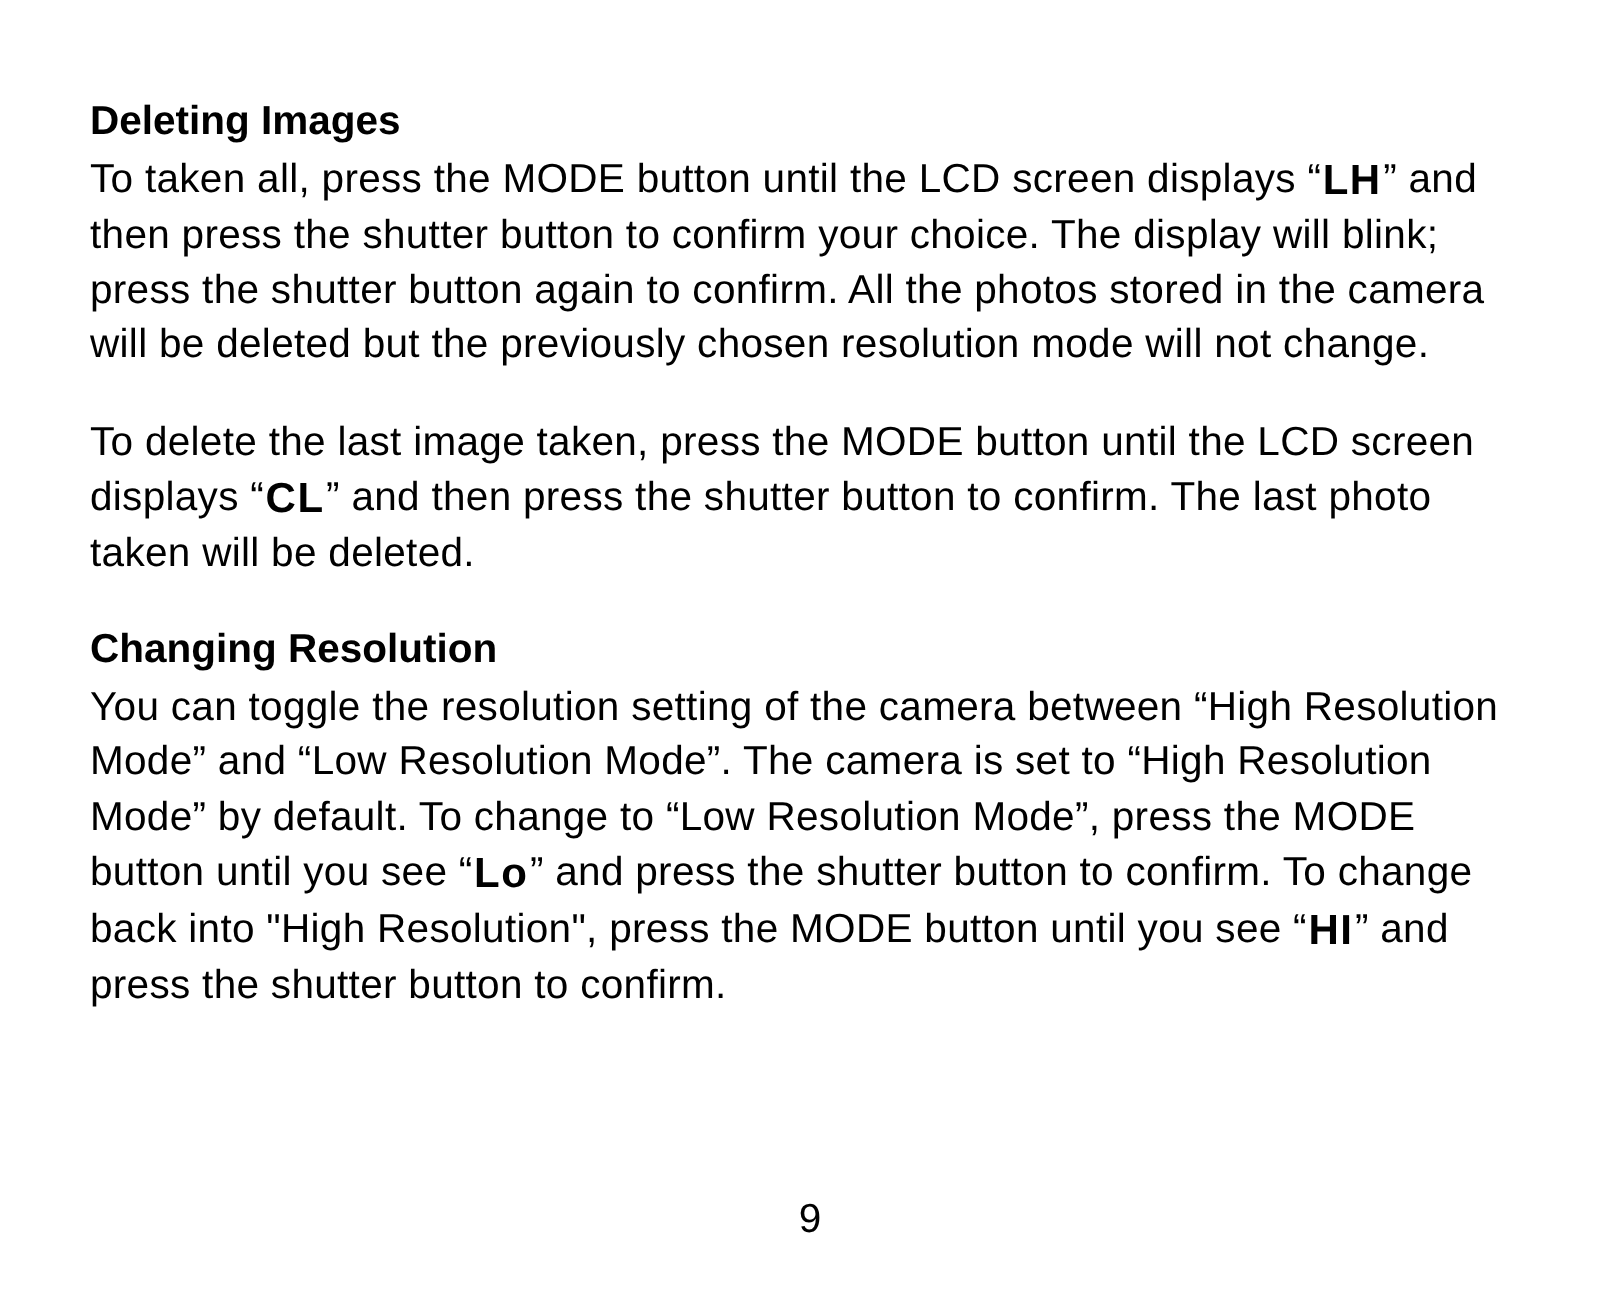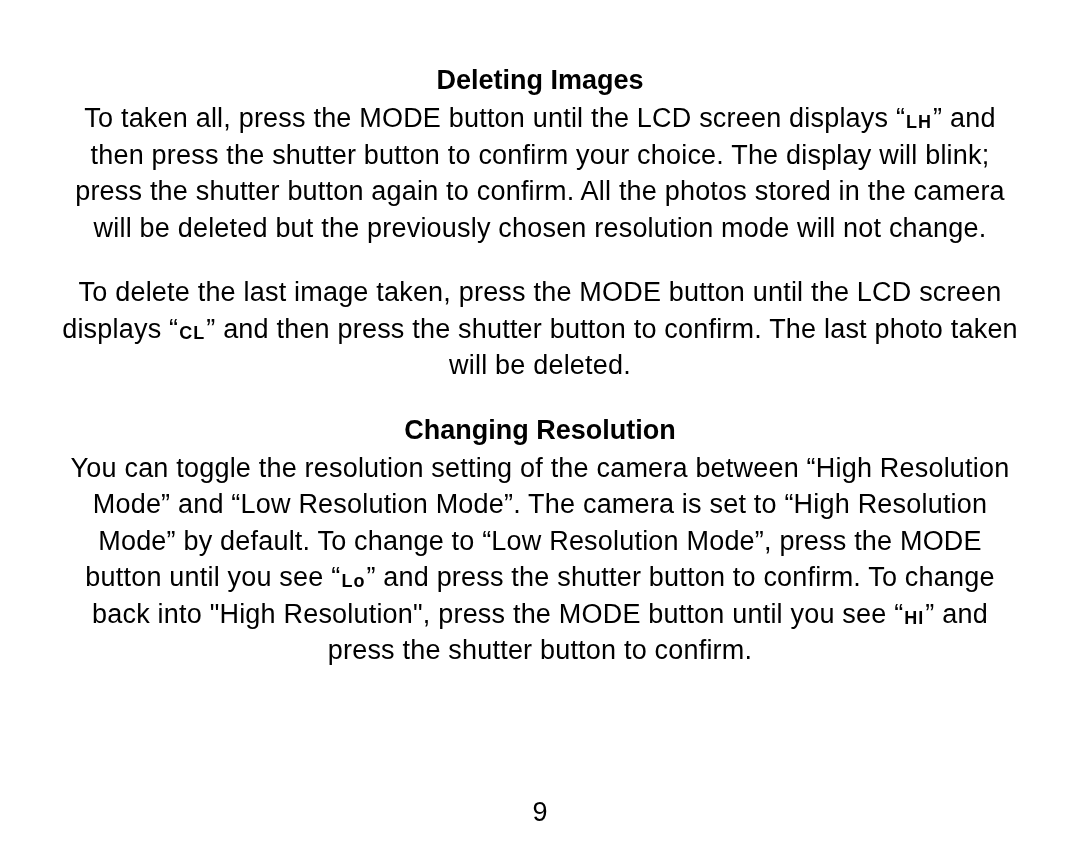--- a/index.html
+++ b/index.html
@@ -1,15 +1,15 @@
 <!DOCTYPE html>
 <html><head>
 <meta charset="utf-8">
 <style>
-  * { margin: 0; padding: 0; box-sizing: border-box; text-align: center; }
+  * { margin: 0; padding: 0; box-sizing: border-box; }
   html, body { width: 1080px; height: 864px; background: #ffffff; }
   body {
     font-family: Arial, Helvetica, sans-serif;
     color: #000000;
     padding: 62px 60px 0 60px;
     position: relative;
   }
   .section-heading {
     font-weight: bold;
     font-size: 27px;
@@ -20,21 +20,21 @@
     font-size: 27px;
     line-height: 1.35;
     margin-bottom: 28px;
     letter-spacing: 0.2px;
   }
   .para:last-of-type { margin-bottom: 0; }
   .lcd {
     font-family: "Arial Black", Arial, sans-serif;
     font-weight: 900;
     letter-spacing: 1px;
-    font-size: 18px;
+    font-size: 28px;
     display: inline-block;
     vertical-align: baseline;
     transform: translateY(1px);
     padding: 0 1px;
   }
   .page-number {
     position: absolute;
     bottom: 36px;
     left: 0;
     width: 100%;

